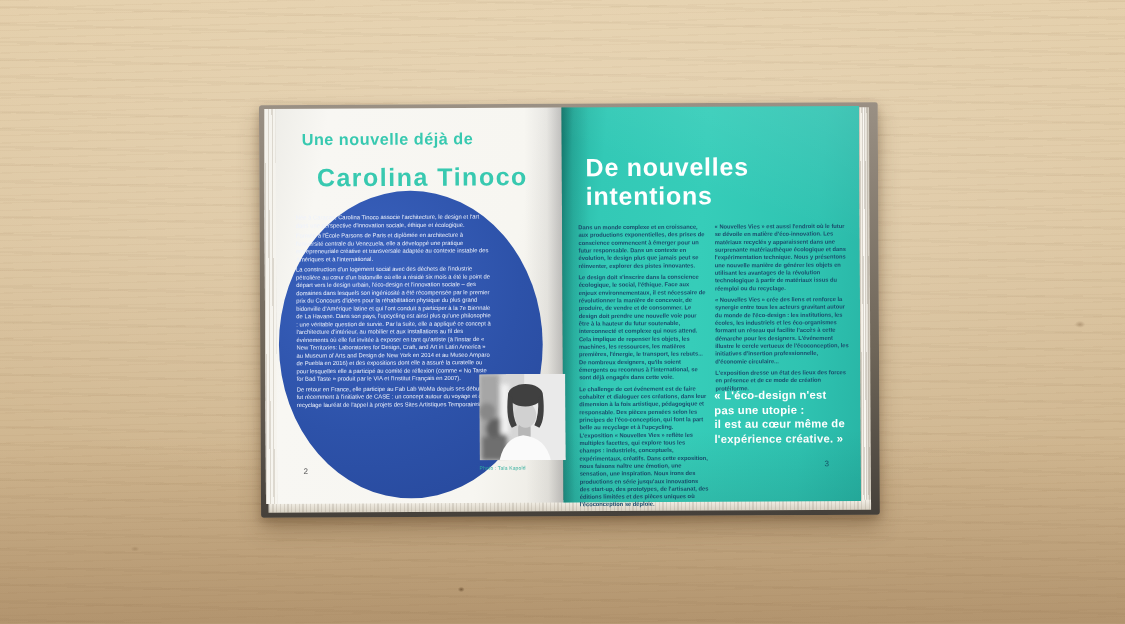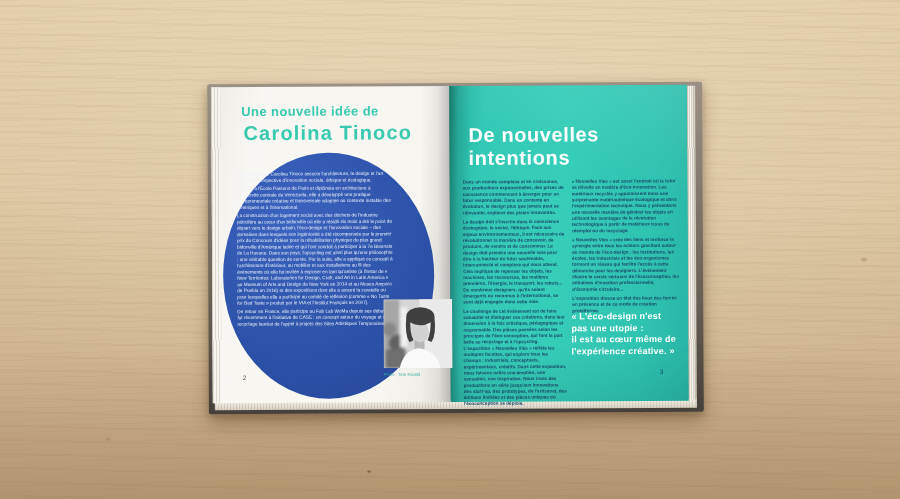--- a/index.html
+++ b/index.html
@@ -36,21 +36,21 @@
     background:linear-gradient(90deg,rgba(0,45,45,.35),rgba(0,45,45,.12) 40%,rgba(0,45,45,0));}
   .page-right::after{content:"";position:absolute;inset:0;pointer-events:none;
     background:linear-gradient(200deg,rgba(255,255,255,.10) 0%,rgba(255,255,255,0) 28%),
                linear-gradient(0deg,rgba(0,40,40,.10),rgba(0,40,40,0) 18%);}
   .fore-edge{position:absolute;left:476px;top:1px;bottom:1px;width:8px;
     background:repeating-linear-gradient(90deg, rgba(120,110,95,.25) 0 1px, rgba(0,0,0,0) 1px 2px),
     linear-gradient(90deg,#efe9dd,#fbf9f4 45%,#cfc8ba);}
 
   
   .kicker{position:absolute;left:30px;top:17px;font-size:13px;font-weight:600;letter-spacing:.4px;color:#38c9b0;}
-  .name-title{position:absolute;left:30px;top:33px;margin:2px;font-size:20px;font-weight:700;letter-spacing:1.2px;color:#38c9b0;}
+  .name-title{position:absolute;left:30px;top:33px;margin:12px;font-size:20px;font-weight:700;letter-spacing:1.2px;color:#38c9b0;}
   .blue-circle{position:absolute;left:11px;top:66px;width:211px;height:246px;border-radius:50%;z-index:1;
     background:radial-gradient(circle at 32% 28%, #3b63c0 0%, #2d52a9 55%, #26479a 100%);}
   .bio{position:absolute;left:25px;top:84px;width:312px;z-index:2;
     transform:scale(.5);transform-origin:0 0;
     font-size:9.4px;line-height:1.33;font-weight:500;color:#eef2fb;}
   .bio p{margin:0 0 4px;}
   .photo{position:absolute;left:171px;top:213px;width:69px;height:69px;margin:0;z-index:3;overflow:hidden;
     filter:grayscale(1) contrast(1.03) brightness(1.02);}
   .photo svg{display:block;width:100%;height:100%;}
   .photo-caption{position:absolute;left:171px;top:286px;width:160px;z-index:3;
@@ -75,21 +75,21 @@
 <div class="scene">
   <div class="wood"></div>
   <div class="book-shadow"></div>
 
   <div class="book">
     <div class="cover"></div>
     <div class="under-pages"></div>
 
     <div class="page page-left">
       <div class="edge-stack"></div>
-      <div class="kicker">Une nouvelle idée de</div>
+      <div class="kicker">Une nouvelle déjà de</div>
       <h1 class="name-title">Carolina Tinoco</h1>
 
       <div class="blue-circle"></div>
 
       <div class="bio">
         <p>Née à Caracas, Carolina Tinoco associe l'architecture, le design et l'art dans une perspective d'innovation sociale, éthique et écologique.</p>
         <p>Formée à l'École Parsons de Paris et diplômée en architecture à l'université centrale du Venezuela, elle a développé une pratique entrepreneuriale créative et transversale adaptée au contexte instable des Amériques et à l'international.</p>
         <p>La construction d'un logement social avec des déchets de l'industrie pétrolière au cœur d'un bidonville où elle a résidé six mois a été le point de départ vers le design urbain, l'éco-design et l'innovation sociale – des domaines dans lesquels son ingéniosité a été récompensée par le premier prix du Concours d'idées pour la réhabilitation physique du plus grand bidonville d'Amérique latine et qui l'ont conduit à participer à la 7e Biennale de La Havane. Dans son pays, l'upcycling est ainsi plus qu'une philosophie : une véritable question de survie. Par la suite, elle a appliqué ce concept à l'architecture d'intérieur, au mobilier et aux installations au fil des événements où elle fut invitée à exposer en tant qu'artiste (à l'instar de « New Territories: Laboratories for Design, Craft, and Art in Latin America » au Museum of Arts and Design de New York en 2014 et au Museo Amparo de Puebla en 2016) et des expositions dont elle a assuré la curatelle ou pour lesquelles elle a participé au comité de réflexion (comme « No Taste for Bad Taste » produit par le VIA et l'Institut Français en 2007).</p>
         <p>De retour en France, elle participe au Fab Lab WoMa depuis ses débuts et fut récemment à l'initiative de CASE : un concept autour du voyage et du recyclage lauréat de l'appel à projets des Sites Artistiques Temporaires.</p>
       </div>

